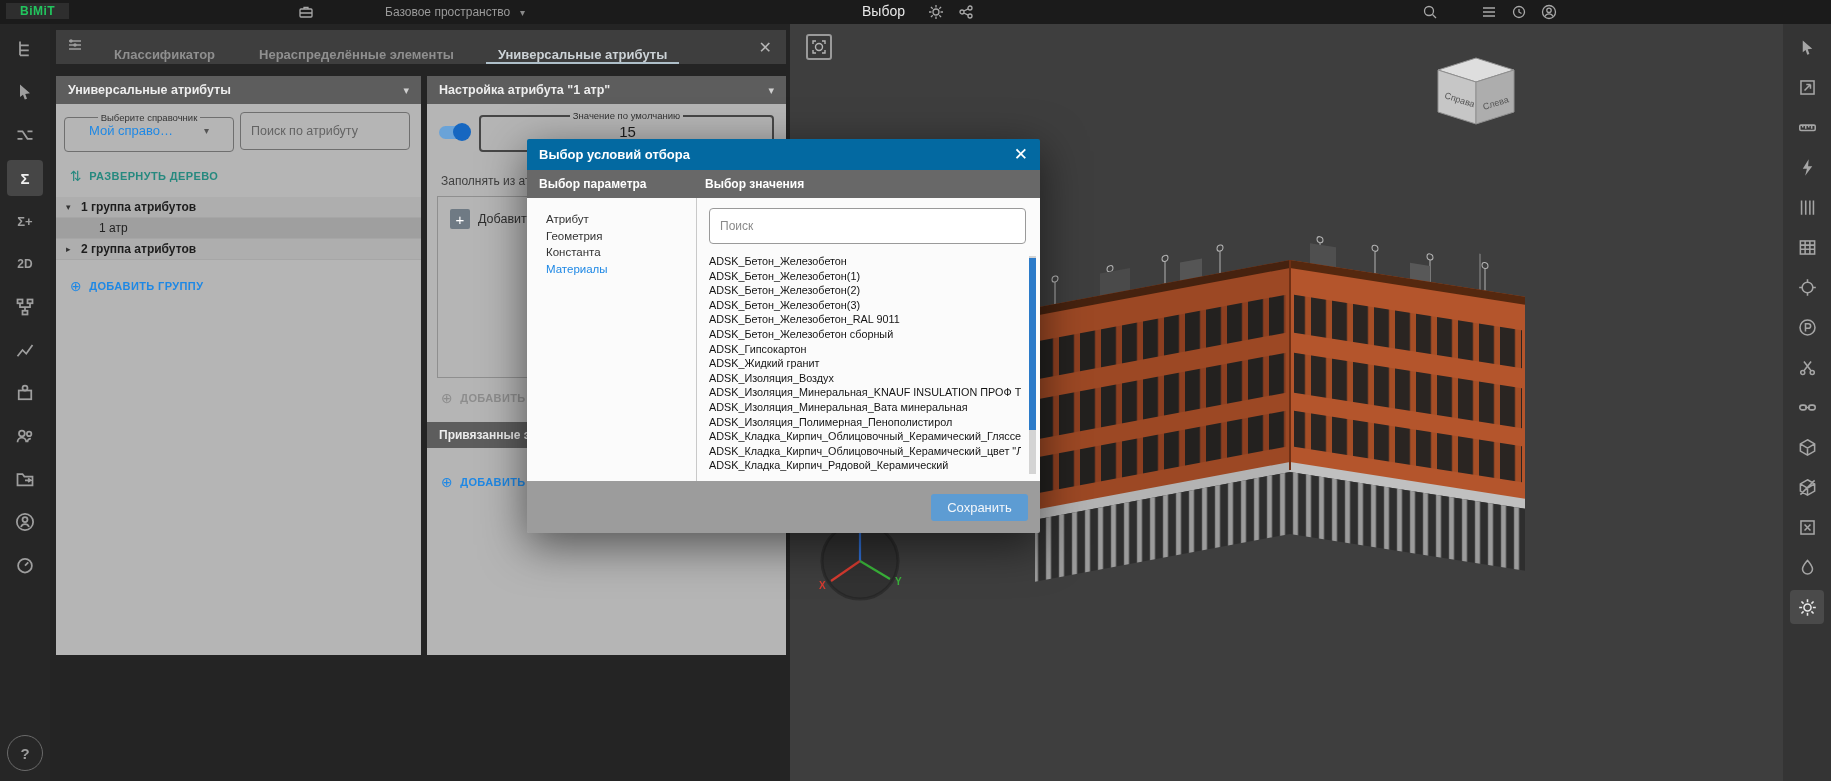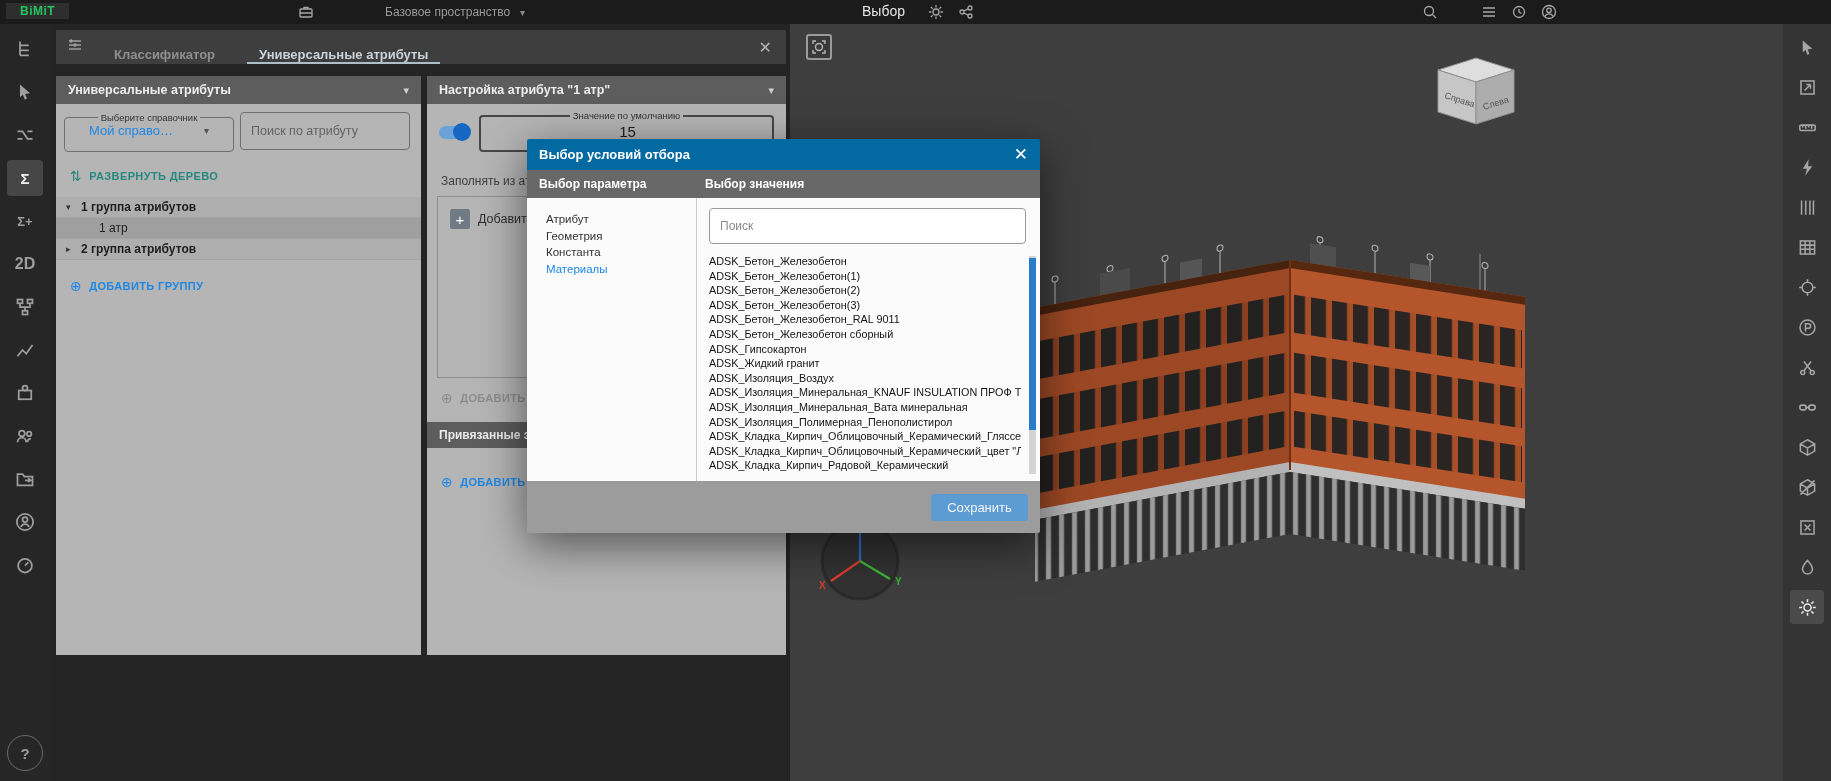--- a/index.html
+++ b/index.html
@@ -200,21 +200,21 @@
         <path d="M2 5h4l4 6h4M2 11h4M10 5h4"></path>
       </svg>
   </div>
   <div class="rail-btn active">
     <span>Σ</span>
   </div>
   <div class="rail-btn">
     <span style="font-size:13px">Σ+</span>
   </div>
   <div class="rail-btn">
-    <span style="font-size:16px">2D</span>
+    <span style="font-size:12px">2D</span>
   </div>
   <div class="rail-btn">
     <svg viewBox="0 0 16 16">
         <rect x="2" y="2" width="4" height="3"></rect>
         <rect x="10" y="2" width="4" height="3"></rect>
         <rect x="6" y="11" width="4" height="3"></rect>
         <path d="M4 5v3h8V5M8 8v3"></path>
       </svg>
   </div>
   <div class="rail-btn">
@@ -266,20 +266,23 @@
           <circle cx="5" cy="5" r="1" fill="#9e9e9e"></circle>
           <circle cx="9" cy="9" r="1" fill="#9e9e9e"></circle>
         </svg>
     </div>
     <div style="display:flex;align-items:stretch;">
 
         <div class="tab">
           <span>Классификатор</span>
         </div>
 
+        <div class="tab">
+          <span>Нераспределённые элементы</span>
+        </div>
 
         <div class="tab active">
           <span>Универсальные атрибуты</span>
         </div>
       </div>
     <div id="tab-close">✕</div>
   </div>
 
   <div class="subpanel" id="sp-left">
     <div class="phead">

